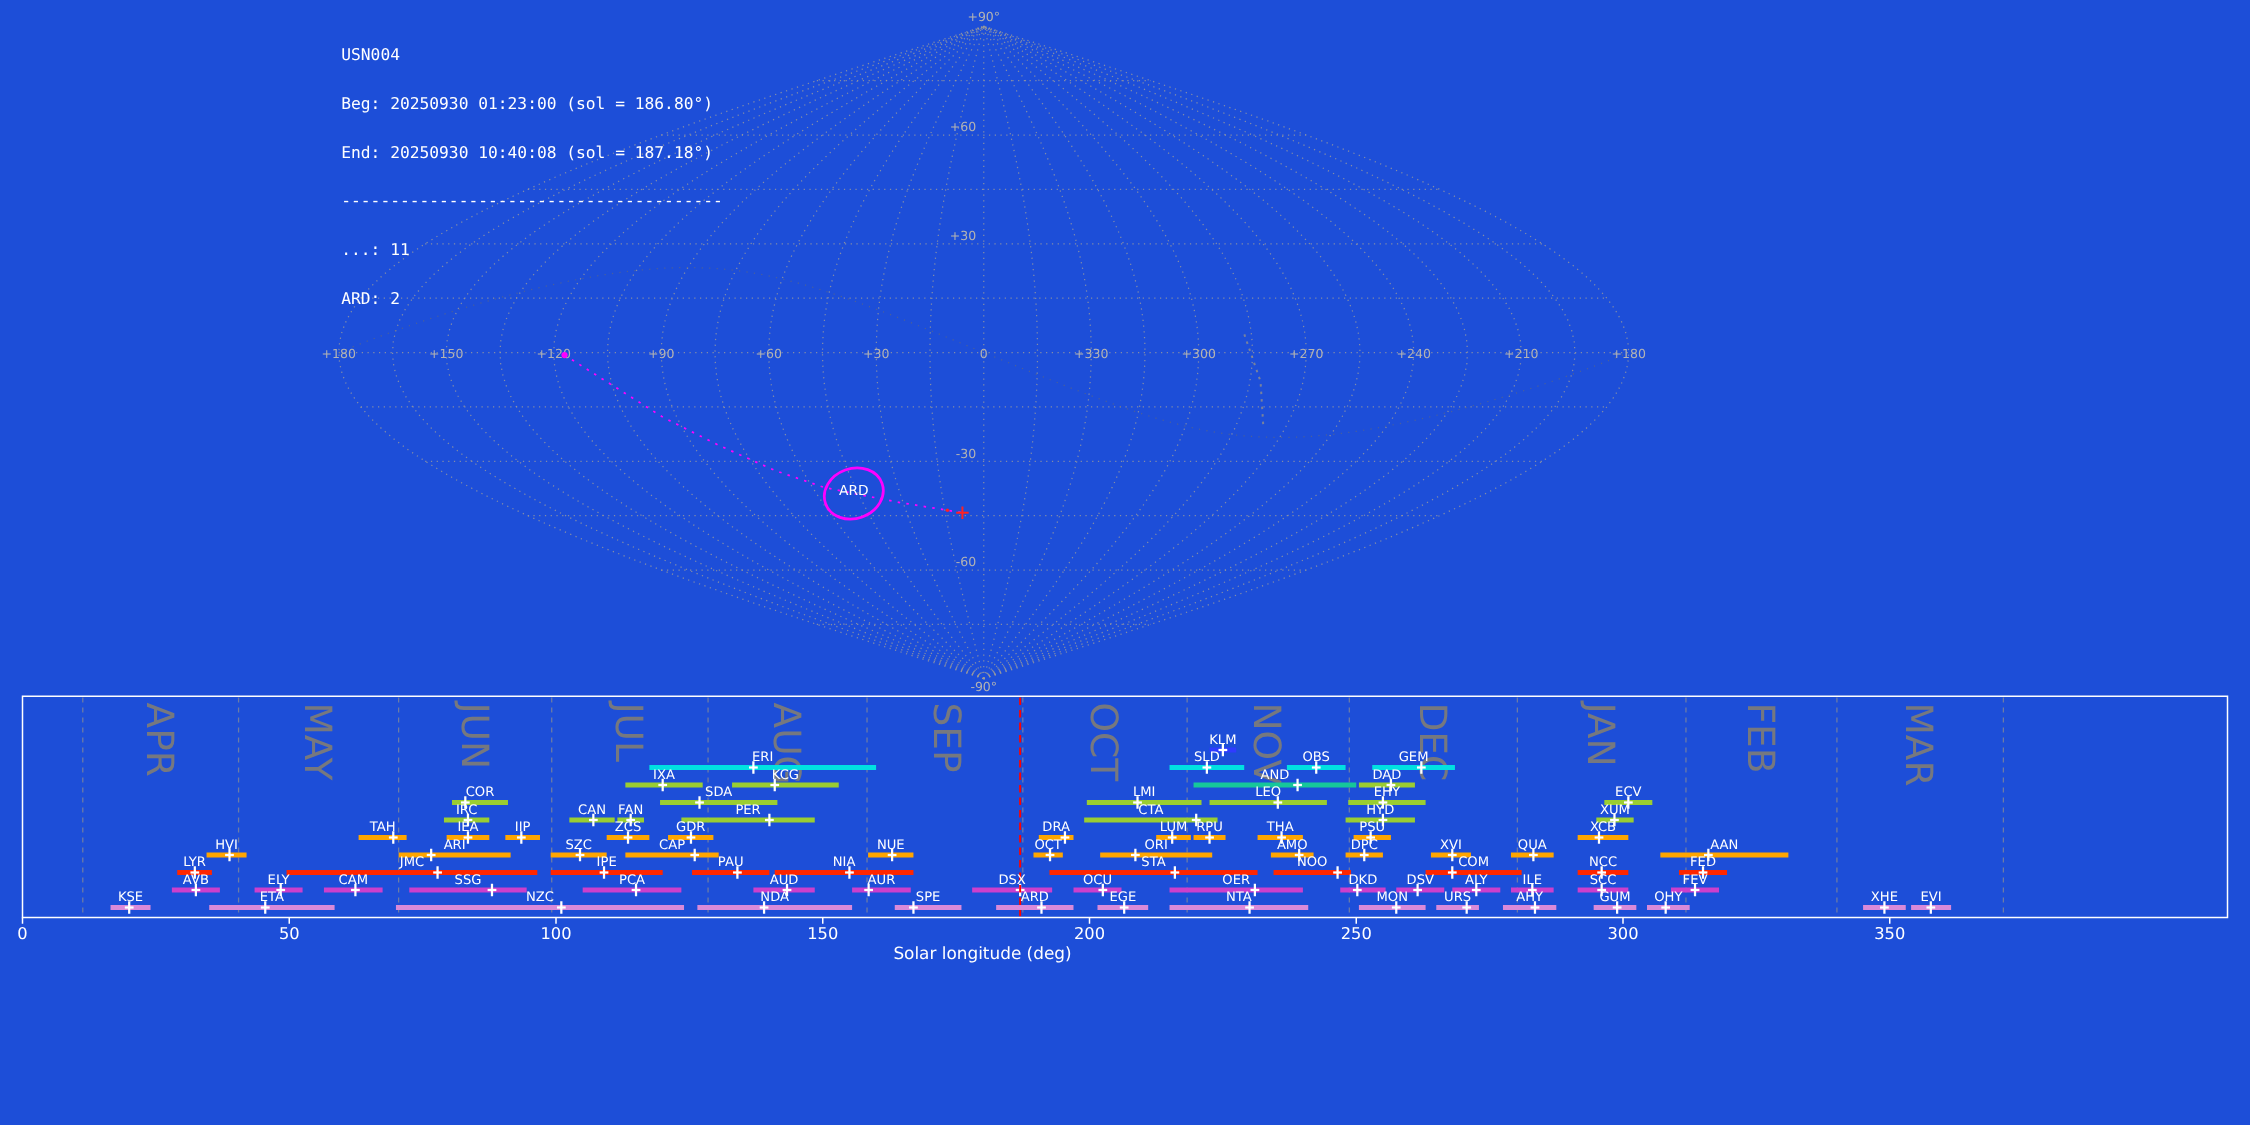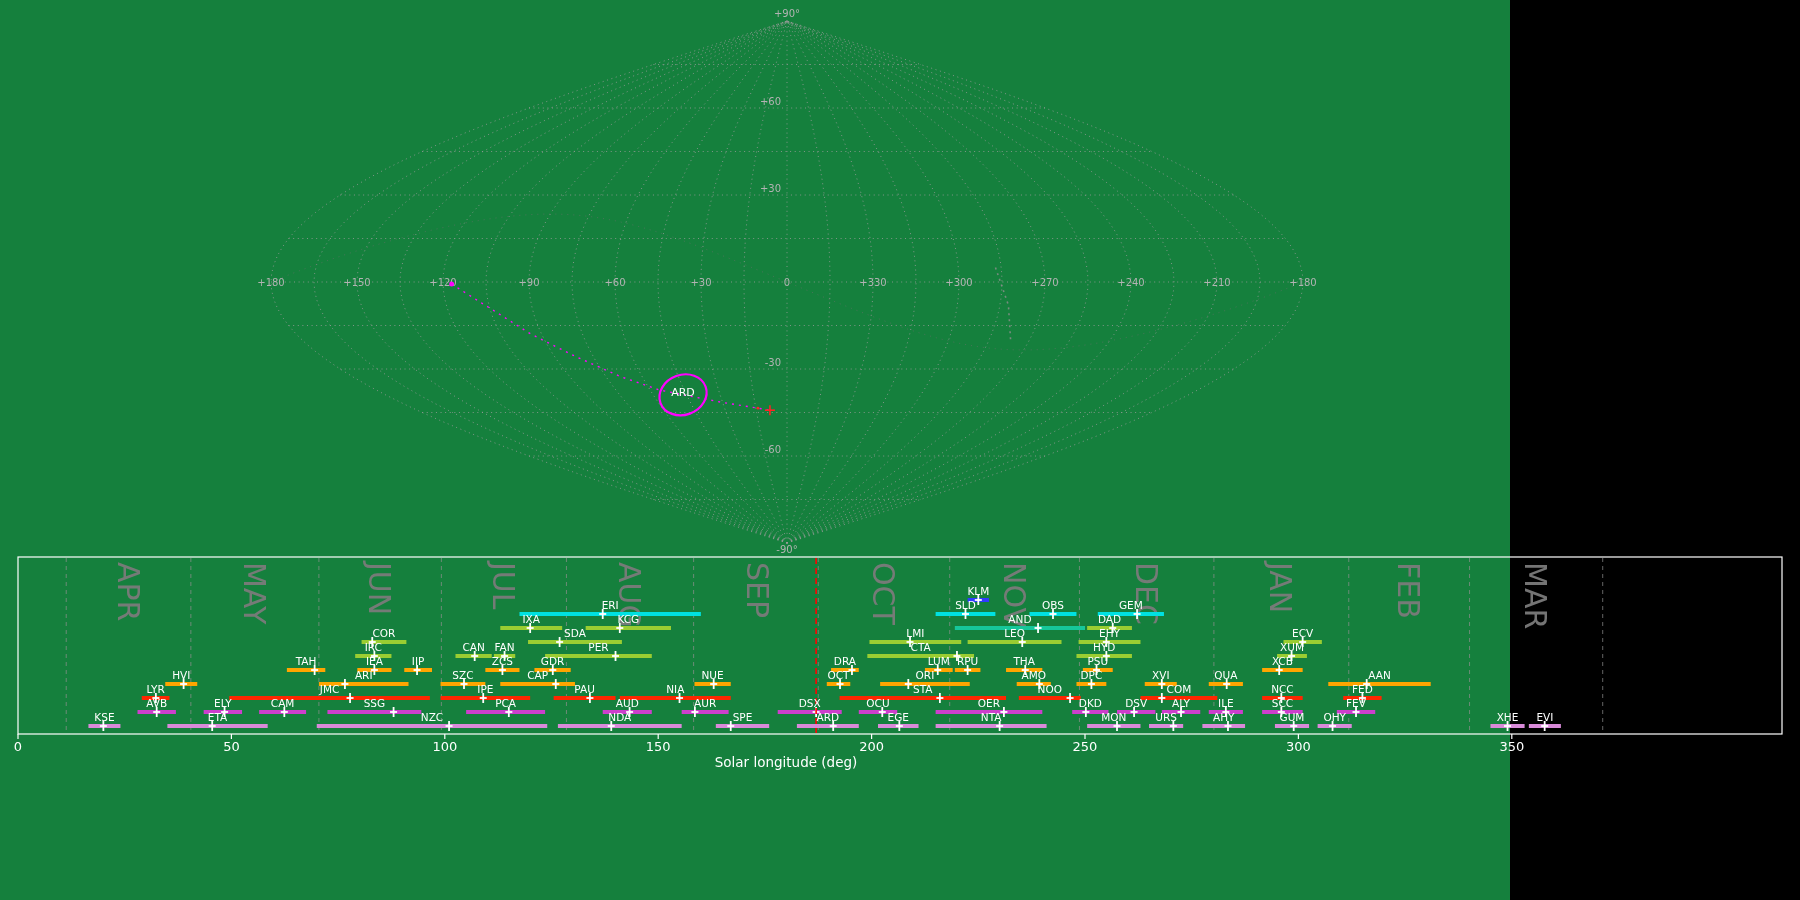--- a/index.html
+++ b/index.html
@@ -1,16 +1,16 @@
 <!DOCTYPE html>
 <html><head>
 <meta charset="utf-8">
 <style>
   html,body{margin:0;padding:0;background:#000;width:1800px;height:900px;overflow:hidden}
-  #stage{position:relative;width:1510px;height:900px;background:#15803d}
+  #stage{position:relative;width:1800px;height:900px;background:#1d4ed8}
   #scene{position:absolute;left:0;top:0}
   #info{position:absolute;left:273px;top:12px;color:#fff;
         font:13px/13px "DejaVu Sans Mono",monospace;white-space:pre}
   #info div{height:13px}
   .grid{stroke:#9c9c9c;stroke-width:1;stroke-dasharray:1 3.6;fill:none;opacity:.8}
   .ecl{stroke:#6e6e6e;stroke-width:1;stroke-dasharray:1 5;fill:none;opacity:.55}
   .gal{stroke:#8f8f8f;stroke-width:1.6;stroke-dasharray:2 4;fill:none;opacity:.8}
   .maplabel{fill:#b3b3b3;font:10px "DejaVu Sans",sans-serif}
   .traj{stroke-width:1.4;stroke-dasharray:2 5;fill:none}
   .radiant-ellipse{stroke-width:2.2;fill:none}
@@ -482,13 +482,21 @@
         <line x1="1085" y1="734" x2="1085" y2="739" class="tick"></line>
         <text x="1085" y="751" class="ticklabel">250</text>
         <line x1="1298.3999999999999" y1="734" x2="1298.3999999999999" y2="739" class="tick"></line>
         <text x="1298.3999999999999" y="751" class="ticklabel">300</text>
         <line x1="1511.8" y1="734" x2="1511.8" y2="739" class="tick"></line>
         <text x="1511.8" y="751" class="ticklabel">350</text>
       </g>
     <text class="axis-title" x="786" y="767">Solar longitude (deg)</text>
   </svg>
 
+  <div id="info">
+    <div>USN004</div>
+    <div>Beg: 20250930 01:23:00 (sol = 186.80°)</div>
+    <div>End: 20250930 10:40:08 (sol = 187.18°)</div>
+    <div>---------------------------------------</div>
+    <div>...: 11</div>
+    <div>ARD: 2</div>
+  </div>
 </div>
 
 </body></html>

